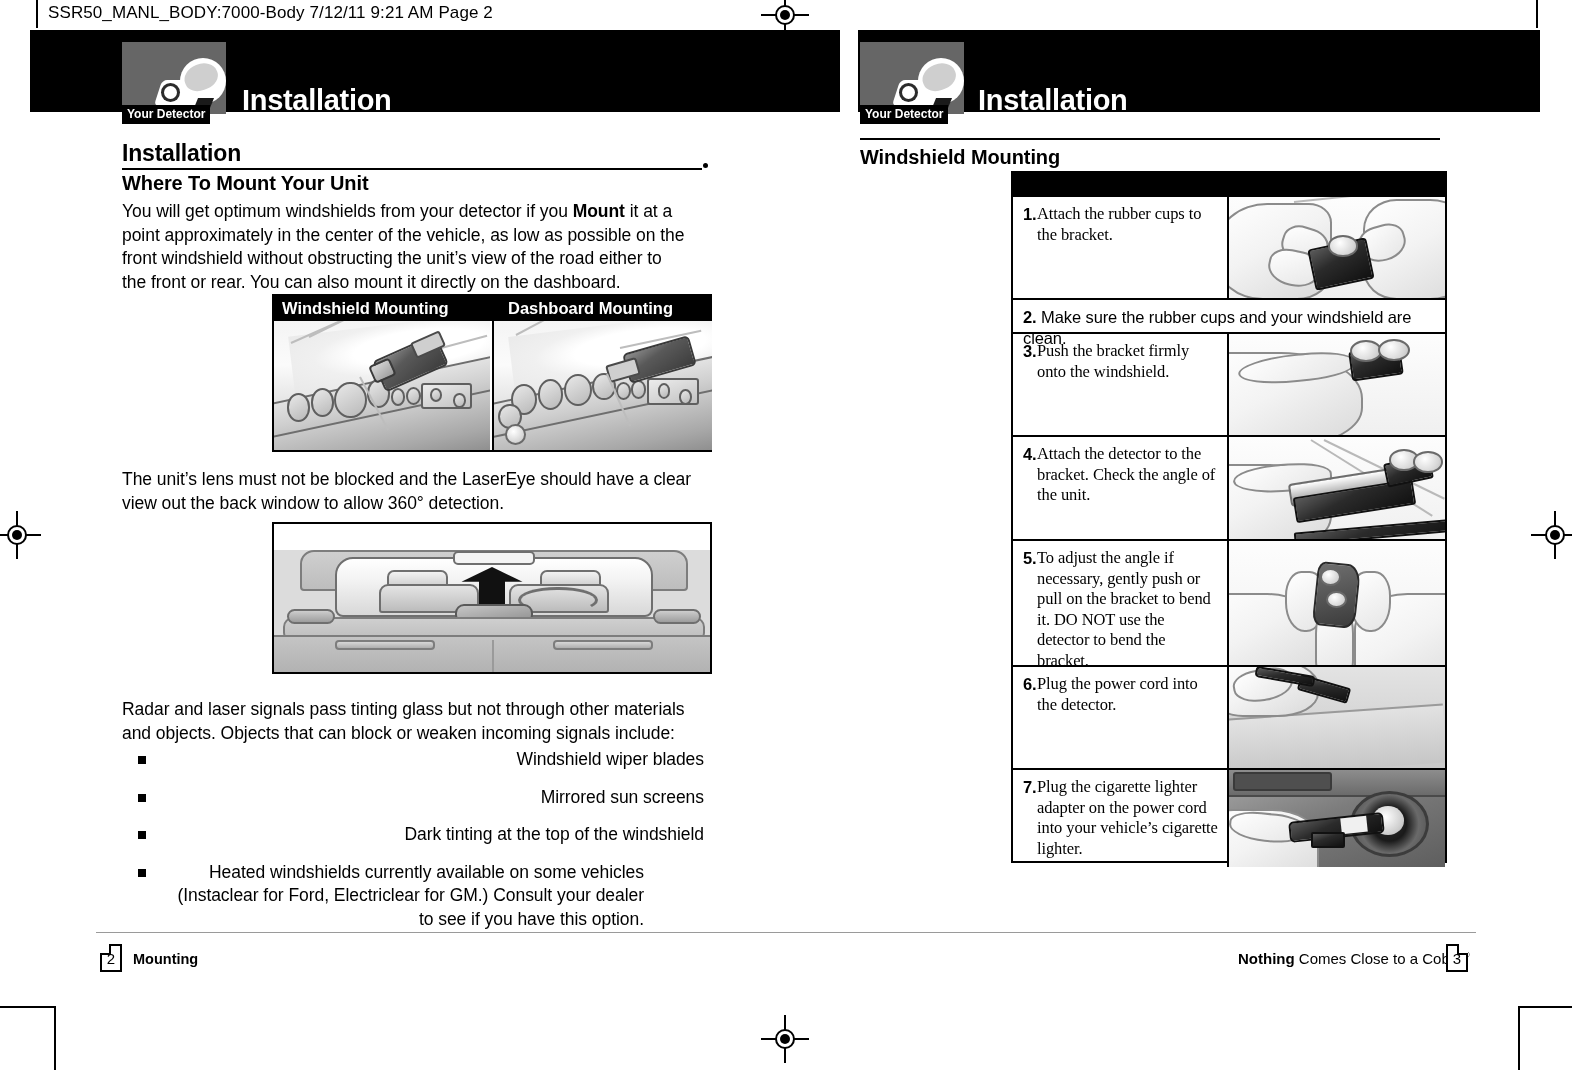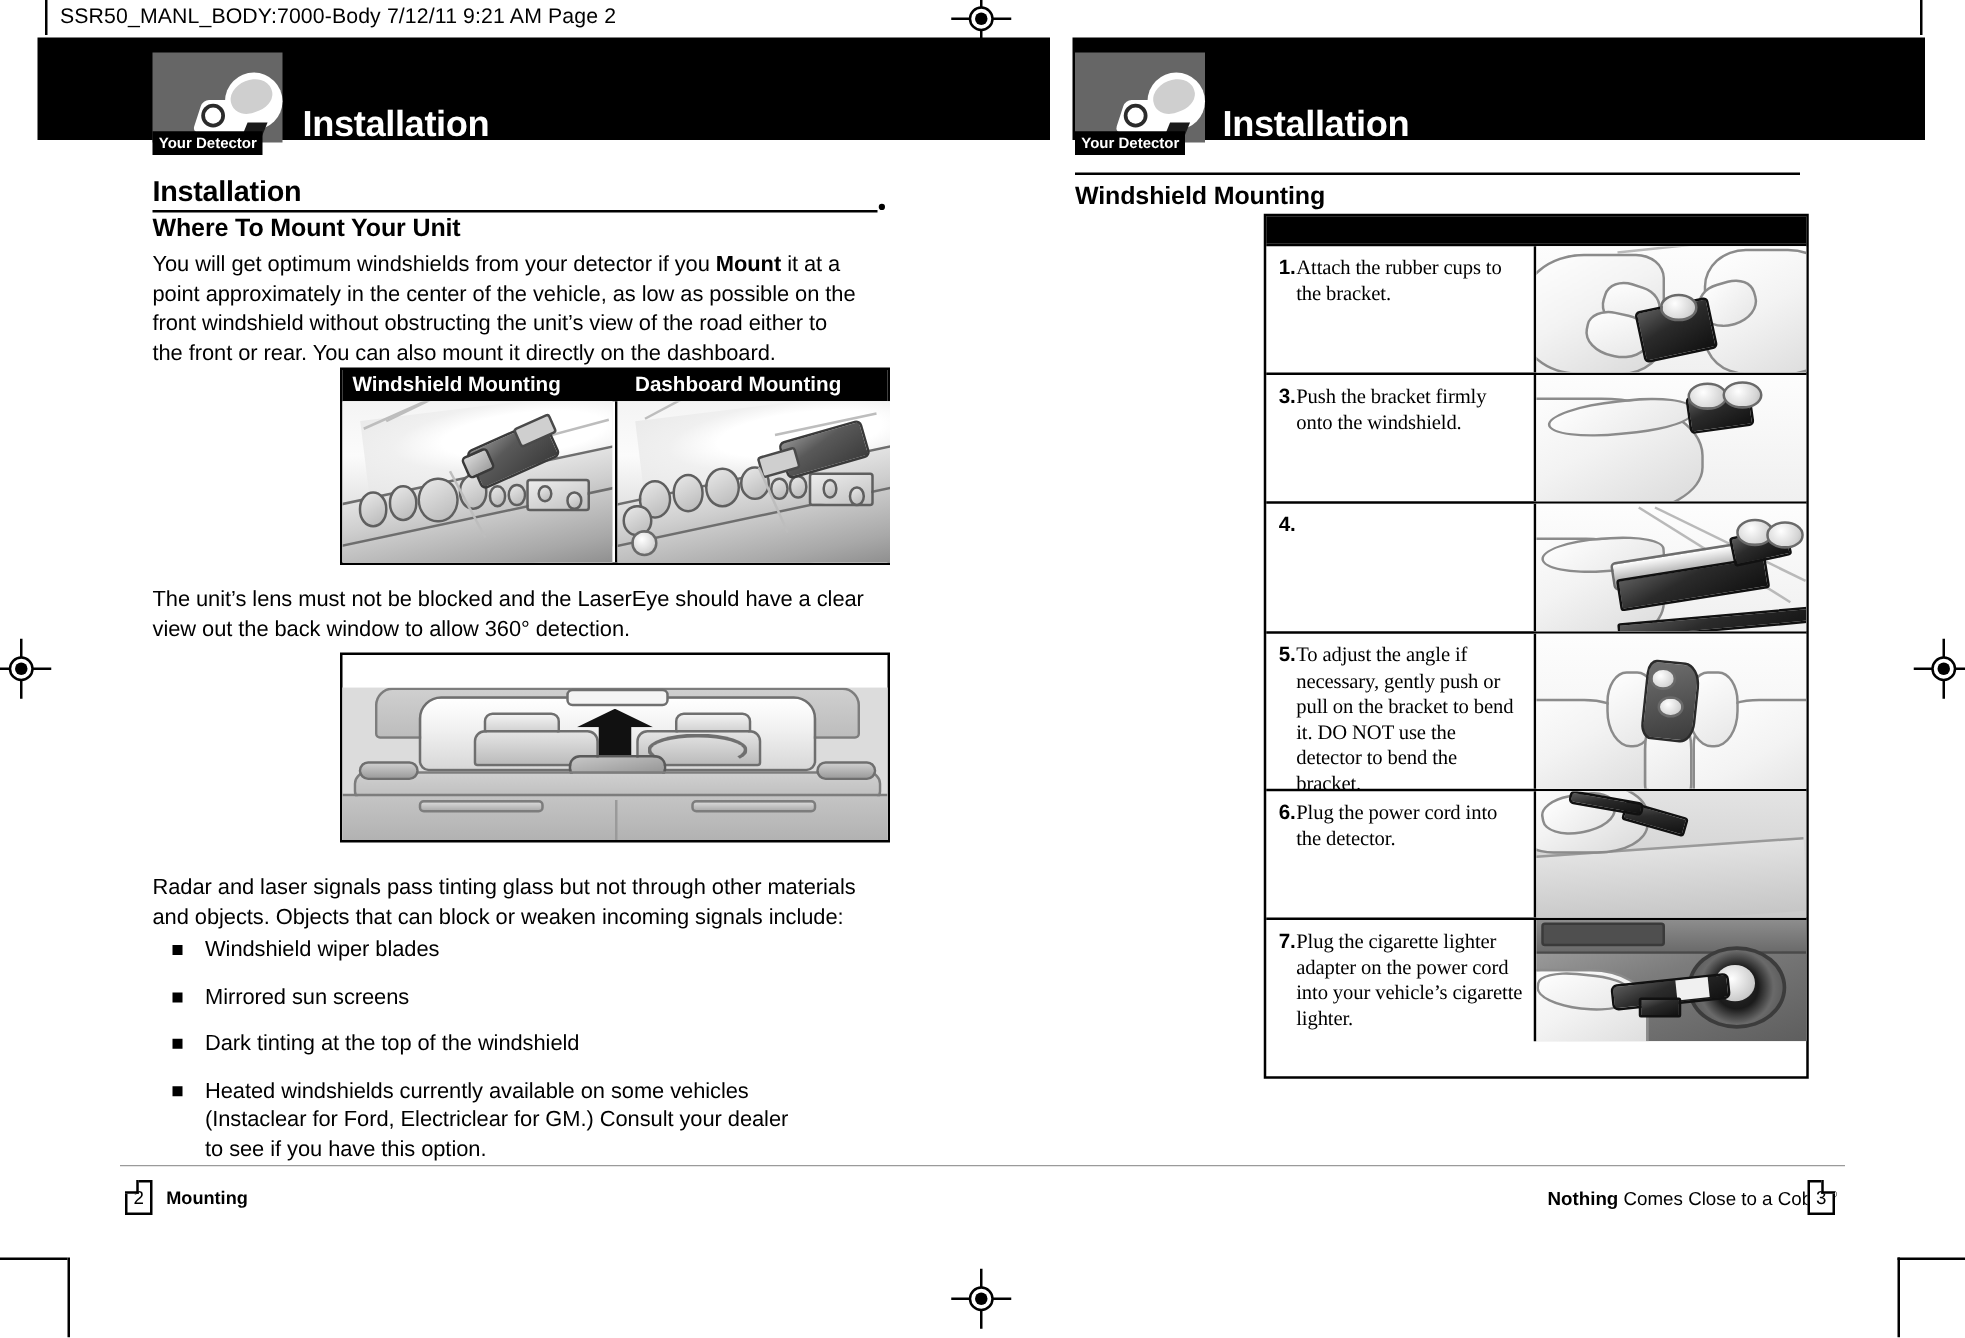--- a/index.html
+++ b/index.html
@@ -80,21 +80,21 @@
   .para{
     position:absolute;font-size:17.5px;line-height:23.5px;letter-spacing:-.05px;
   }
   .para b{font-weight:bold;}
 
   .bullets{position:absolute;}
   .bullet-row{position:relative;margin-bottom:14px;}
   .bullet-sq{
     position:absolute;left:0;top:8px;width:8px;height:8px;background:#000;
   }
-  .bullet-tx{display:block;margin-left:26px;font-size:17.5px;line-height:23.5px;letter-spacing:-.05px;}
+  .bullet-tx{display:block;margin-left:26px;font-size:17.5px;line-height:23.5px;letter-spacing:-.05px;text-align:right;}
 
   
   .fig{position:absolute;border:2px solid #000;box-sizing:border-box;background:#fff;}
   .fig-cap{
     position:absolute;background:#000;color:#fff;font-weight:bold;font-size:16.5px;
     display:flex;align-items:center;box-sizing:border-box;
   }
   .fig-cap span{padding-left:8px;white-space:nowrap;}
   .fig-body{position:absolute;overflow:hidden;background:#efefef;}
 
@@ -445,40 +445,47 @@
         <div class="finger" style="left:18%;top:52%;width:22%;height:32%;transform:rotate(12deg);"></div>
         <div class="hand" style="left:62%;top:2%;width:50%;height:96%;border-radius:30% 40% 40% 30%;"></div>
         <div class="finger" style="left:60%;top:28%;width:20%;height:32%;transform:rotate(-16deg);"></div>
         <div class="blackpart" style="left:38%;top:46%;width:26%;height:38%;border-radius:4px;transform:rotate(-12deg);"></div>
         <div class="cup" style="left:46%;top:38%;width:12%;height:17%;"></div>
         <div class="glassline" style="left:30%;top:4%;width:44%;transform:rotate(-6deg);"></div>
       </div>
     </div>
   </div>
 
+  <div class="srow full" style="height:34px;">
+    <div class="stext">
+      <span class="num">2.</span>
+      <span class="body">Make sure the rubber cups and your windshield are clean.</span>
+    </div>
+  </div>
 
   <div class="srow" style="height:103px;">
     <div class="stext indent" style="width:214px;">
       <span class="num">3.</span>
       <span class="body">Push the bracket firmly onto the windshield.</span>
     </div>
     <div class="simg" style="width:218px;">
       <div class="ph bgwhite">
         <div class="hand" style="left:-14%;top:18%;width:74%;height:88%;border-radius:10% 50% 40% 20%;"></div>
         <div class="finger" style="left:4%;top:20%;width:52%;height:24%;border-radius:50% 44% 40% 50%;transform:rotate(-6deg);"></div>
         <div class="blackpart" style="left:56%;top:14%;width:22%;height:26%;border-radius:4px;transform:rotate(-8deg);"></div>
         <div class="cup" style="left:56%;top:6%;width:13%;height:18%;"></div>
         <div class="cup" style="left:69%;top:5%;width:13%;height:18%;"></div>
       </div>
     </div>
   </div>
 
   <div class="srow" style="height:104px;">
     <div class="stext indent" style="width:214px;">
       <span class="num">4.</span>
+      <span class="body">Attach the detector to the bracket. Check the angle of the unit.</span>
     </div>
     <div class="simg" style="width:218px;">
       <div class="ph bgwhite">
         <div class="glassline" style="left:44%;top:2%;width:62%;transform:rotate(26deg);"></div>
         <div class="glassline" style="left:38%;top:2%;width:66%;transform:rotate(32deg);"></div>
         <div class="hand" style="left:-16%;top:26%;width:62%;height:82%;border-radius:12% 46% 40% 16%;"></div>
         <div class="finger" style="left:2%;top:26%;width:44%;height:24%;border-radius:50% 44% 40% 50%;transform:rotate(-4deg);"></div>
         <div style="position:absolute;left:28%;top:38%;width:46%;height:19%;background:linear-gradient(180deg,#ffffff,#bdbdbd 60%,#8d8d8d);border:2px solid #6d6d6d;border-radius:4px;transform:rotate(-9deg);"></div>
         <div class="blackpart" style="left:30%;top:50%;width:54%;height:22%;border-radius:3px;transform:rotate(-9deg);"></div>
         <div class="blackpart" style="left:72%;top:22%;width:20%;height:20%;border-radius:3px;transform:rotate(-12deg);"></div>

